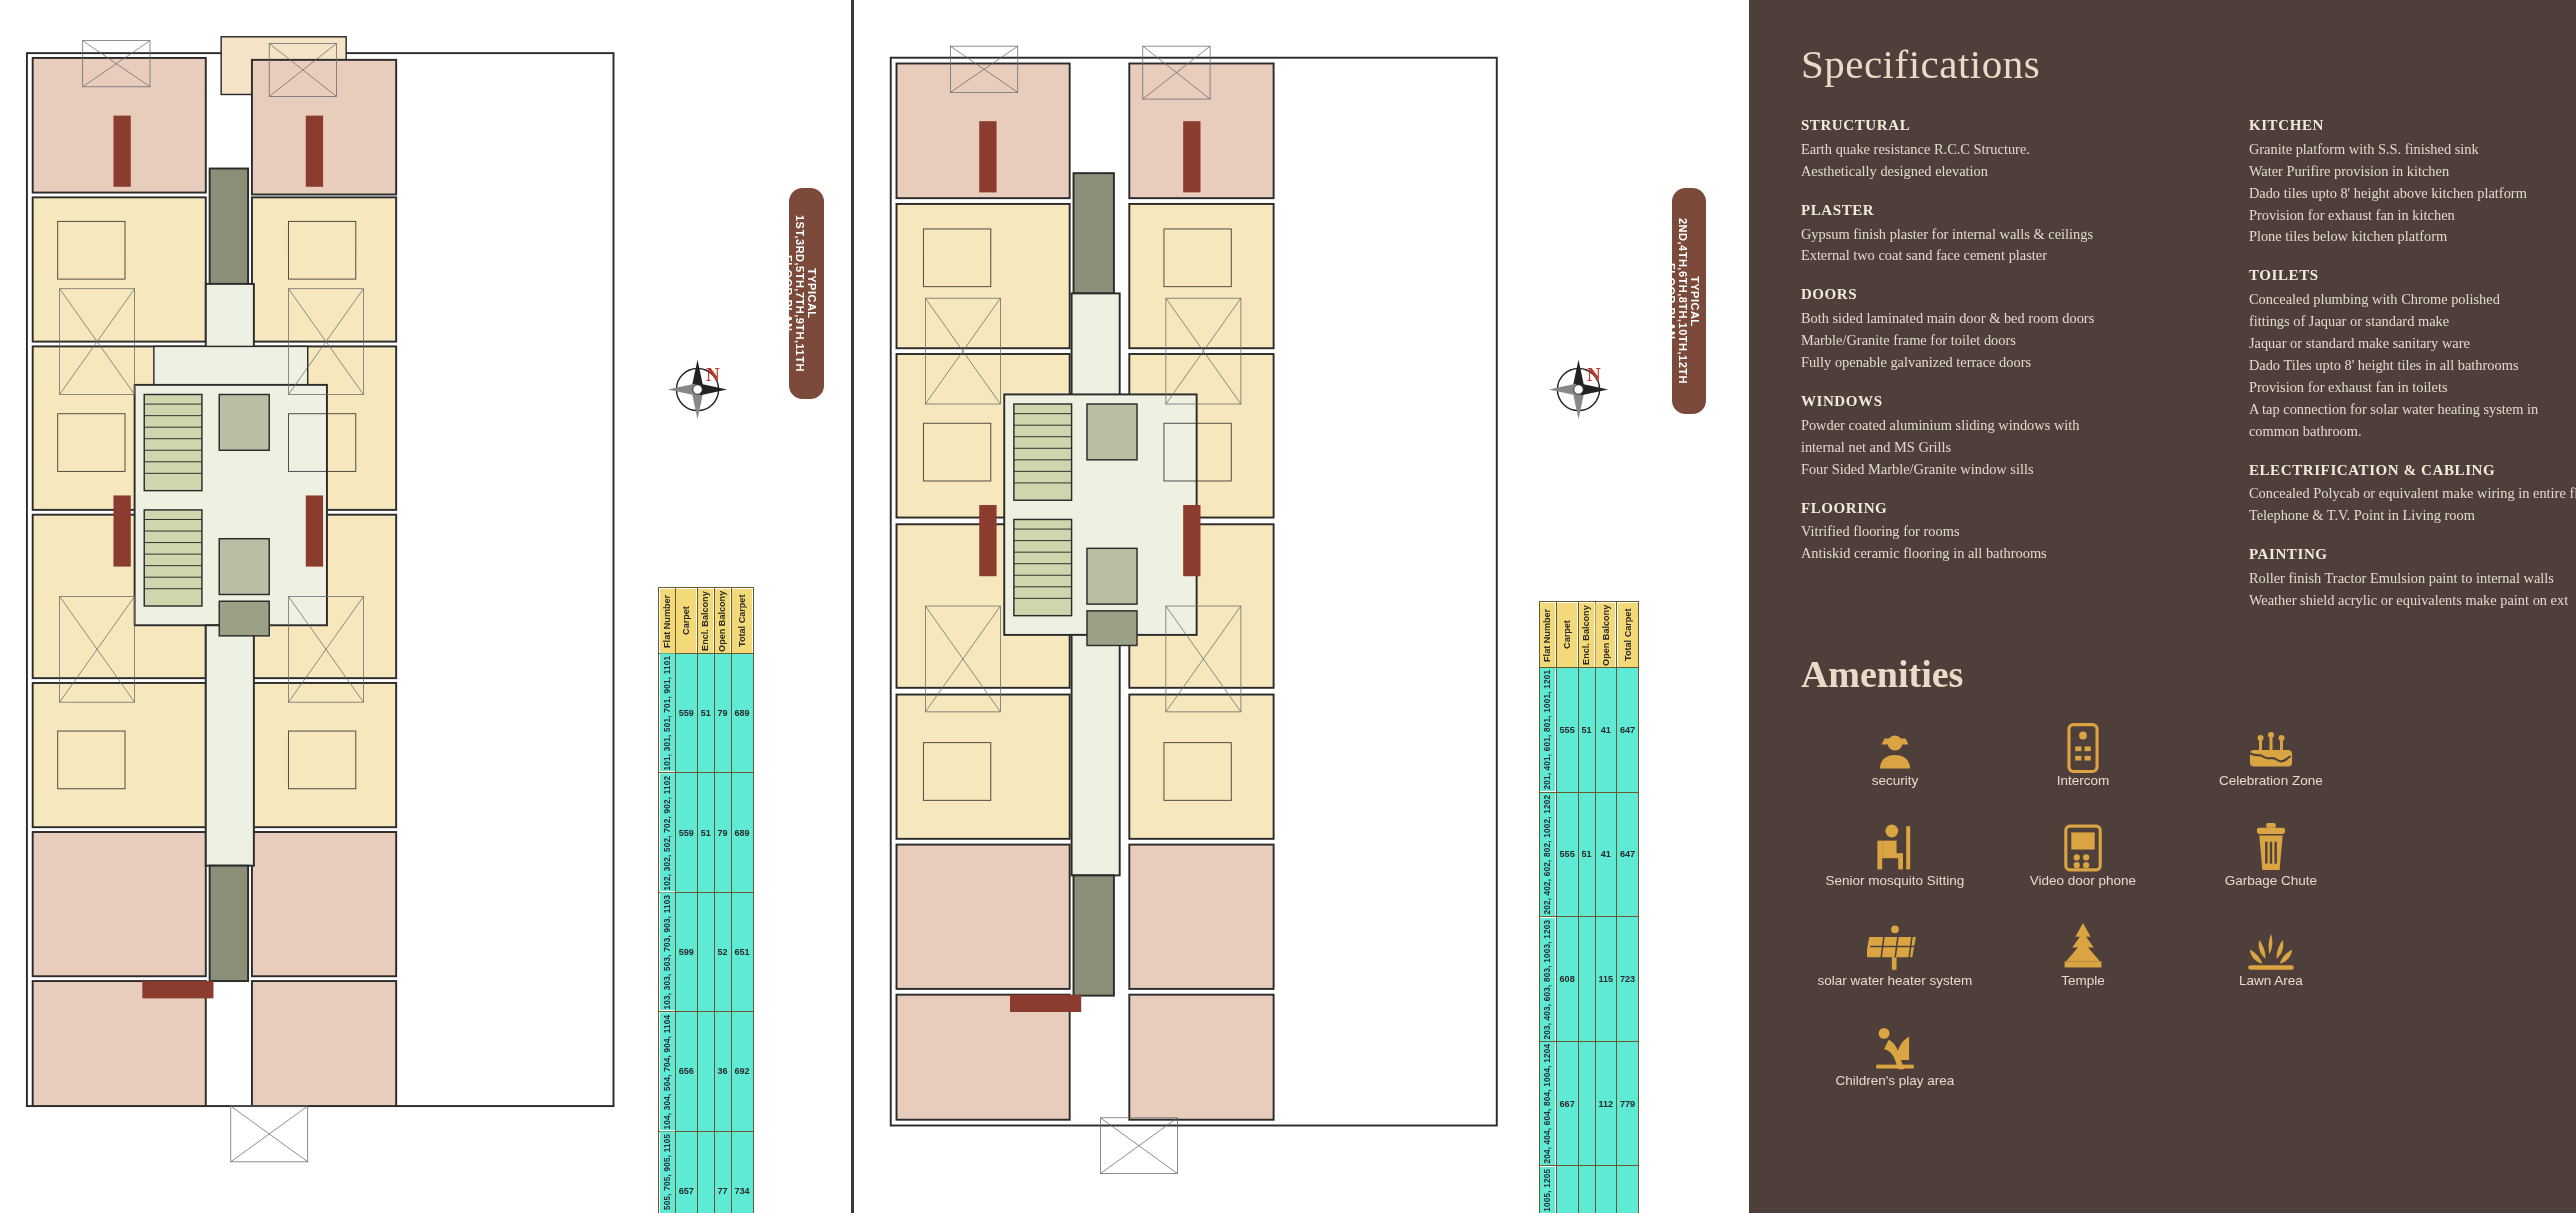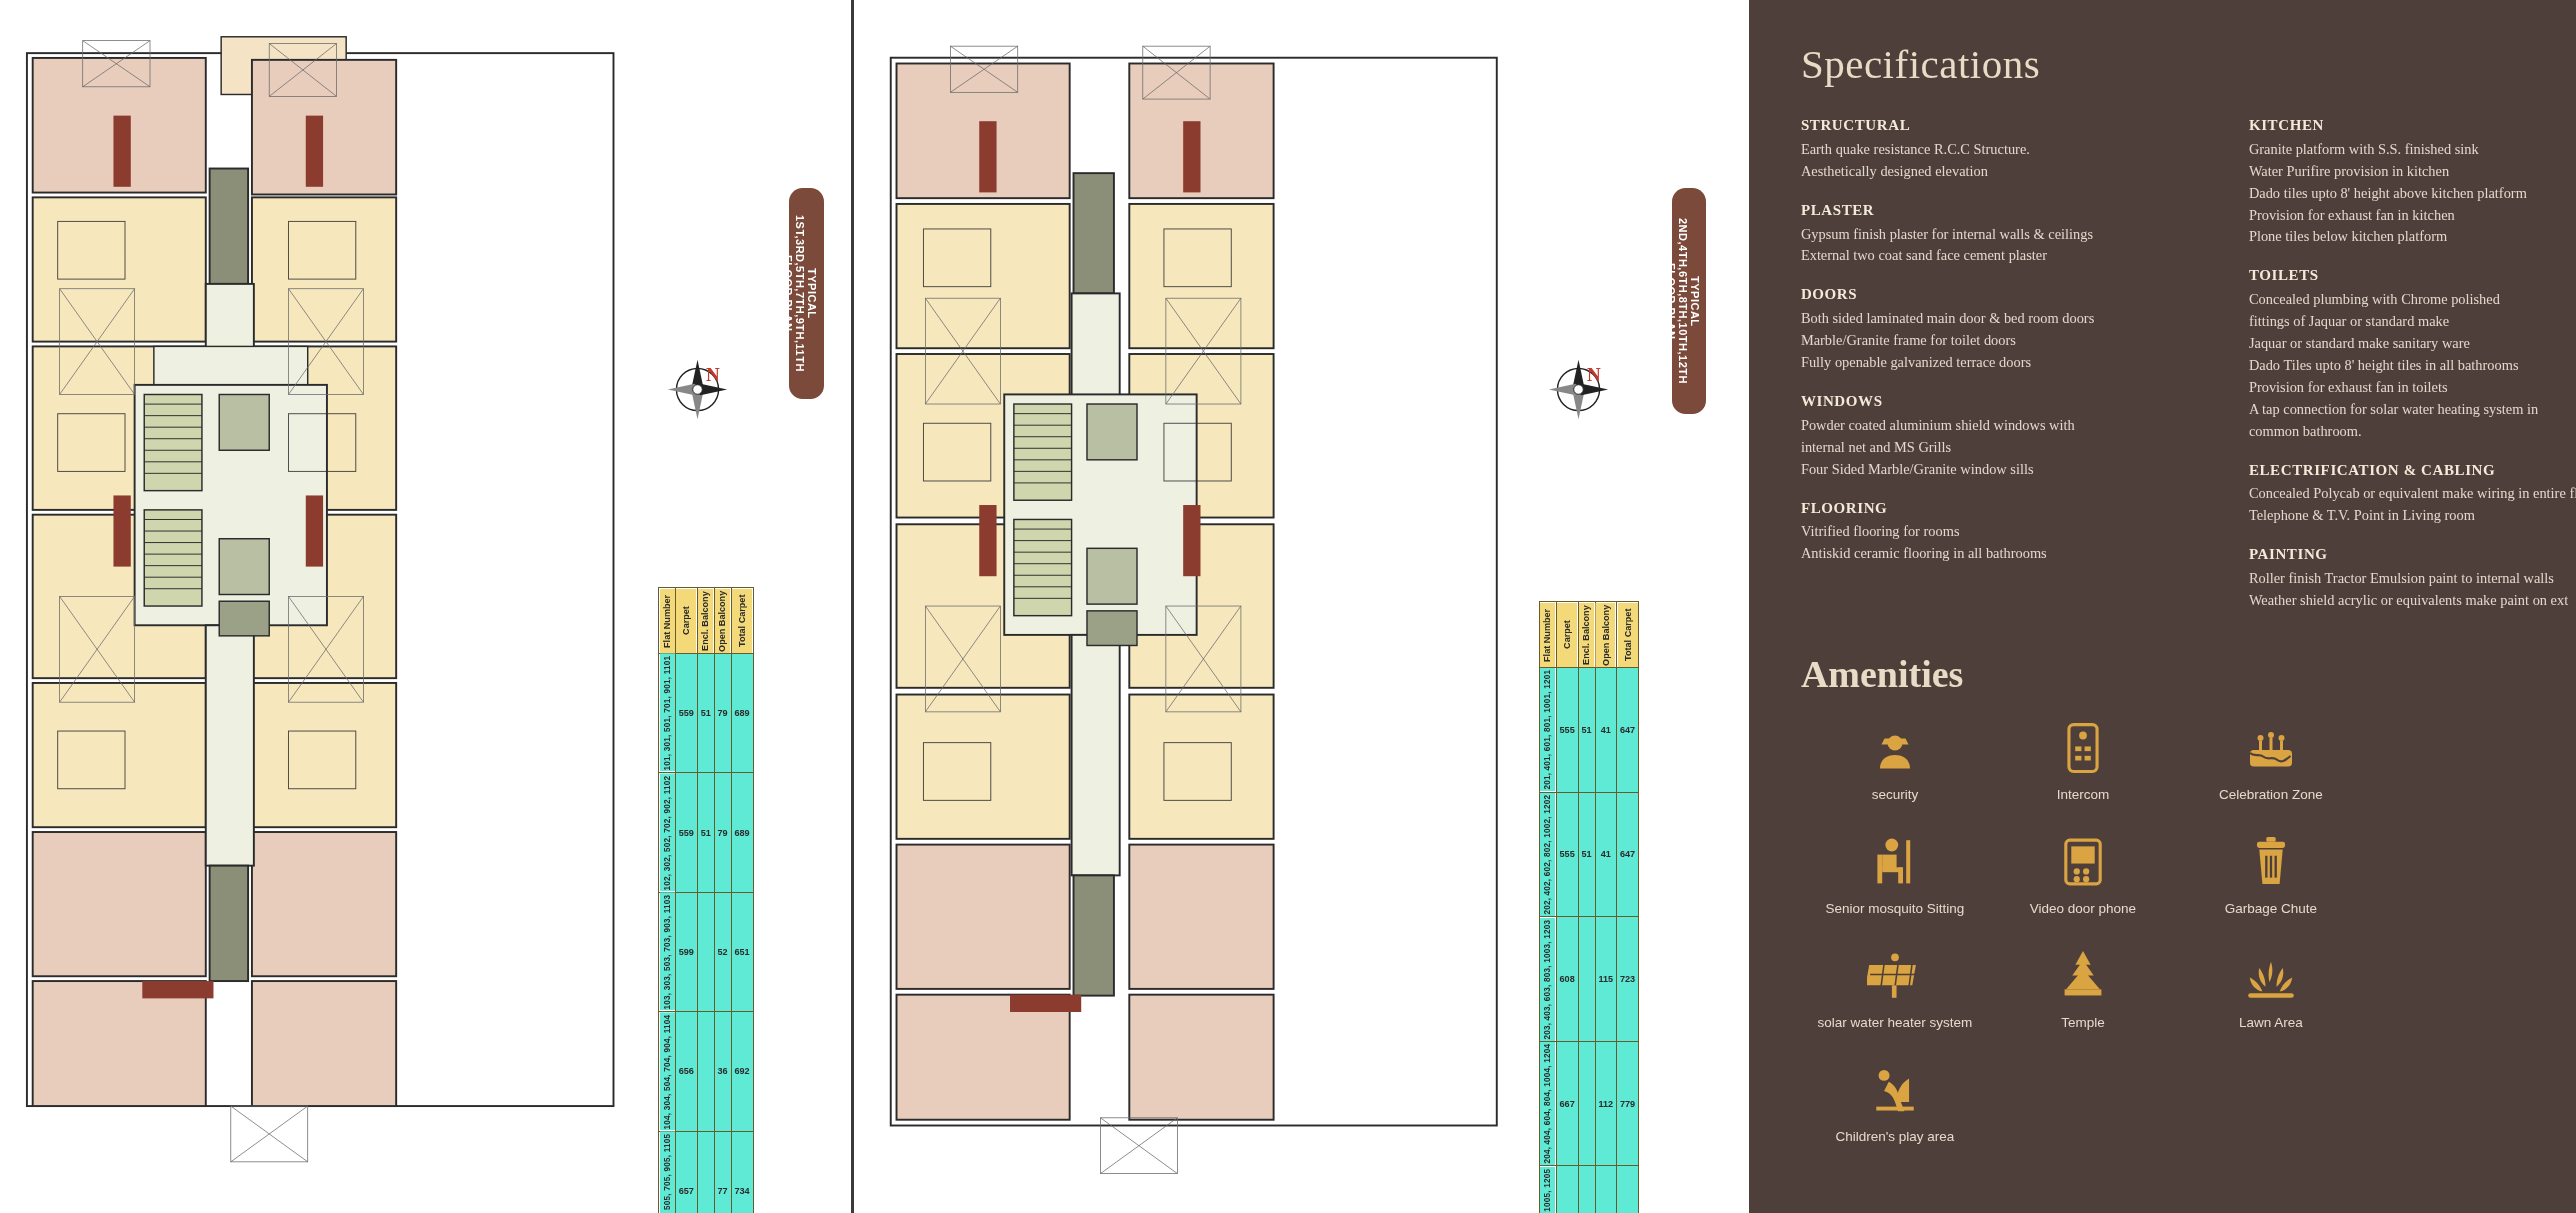--- a/index.html
+++ b/index.html
@@ -36,21 +36,21 @@
   }
   .grp p{margin:0 0 2.9px 0;font-size:14.4px;line-height:1.32;color:#e3d8cc;font-weight:300;}
 
   .amen-title{
     font-family:"Liberation Serif", serif;
     font-size:38px;color:#e8dcc6;margin:21px 0 17.3px 0;
   }
   .amen-grid{display:flex;flex-wrap:wrap;width:750px;}
   .amen-item{width:188px;text-align:center;margin-bottom:25px;}
   .amen-item .ico{height:60px;display:flex;align-items:flex-end;justify-content:center;}
-  .amen-item .lbl{font-size:13.5px;color:#e5dacb;margin-top:14px;font-weight:300;}
+  .amen-item .lbl{font-size:13.5px;color:#e5dacb;margin-top:0;font-weight:300;}
   .floor-label{
     position:absolute;background:#7b4a3a;color:#fff;border-radius:13.5px;
     writing-mode:vertical-rl;text-orientation:mixed;
     font-size:11px;font-weight:700;letter-spacing:0.5px;
     padding:9.6px 5.8px;text-align:center;
   }
   .compass{position:absolute;}
   .compass .n{
     position:absolute;left:42px;top:7.7px;color:#c0392b;font-weight:700;font-size:19px;
     font-family:"Liberation Serif",serif;
@@ -413,21 +413,21 @@
             <p>External two coat sand face cement plaster</p>
           </div>
           <div class="grp">
             <h4>DOORS</h4>
             <p>Both sided laminated main door &amp; bed room doors</p>
             <p>Marble/Granite frame for toilet doors</p>
             <p>Fully openable galvanized terrace doors</p>
           </div>
           <div class="grp">
             <h4>WINDOWS</h4>
-            <p>Powder coated aluminium shield windows with</p>
+            <p>Powder coated aluminium sliding windows with</p>
             <p>internal net and MS Grills</p>
             <p>Four Sided Marble/Granite window sills</p>
           </div>
           <div class="grp">
             <h4>FLOORING</h4>
             <p>Vitrified flooring for rooms</p>
             <p>Antiskid ceramic flooring in all bathrooms</p>
           </div>
         </div>
       <div class="spec-col" id="spec-right">

